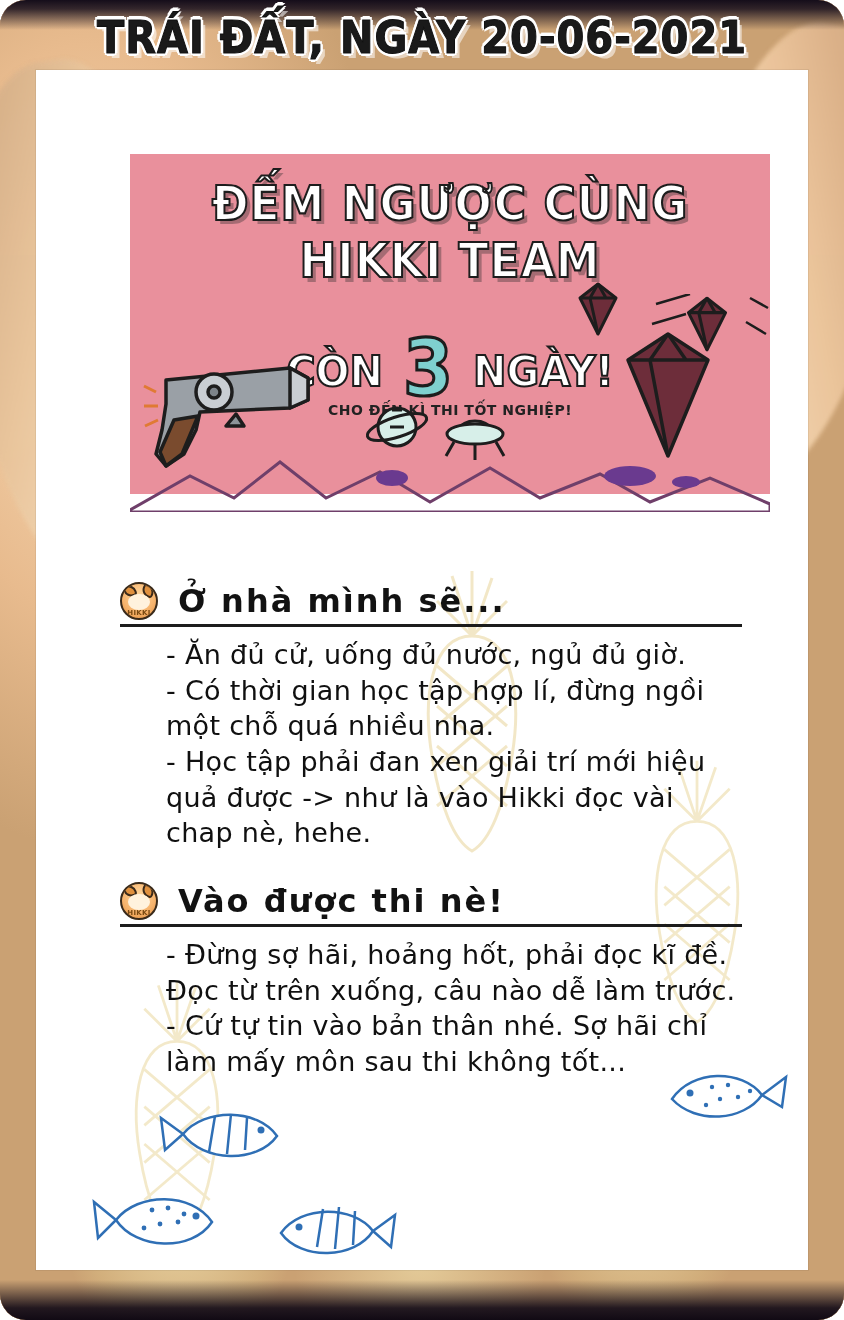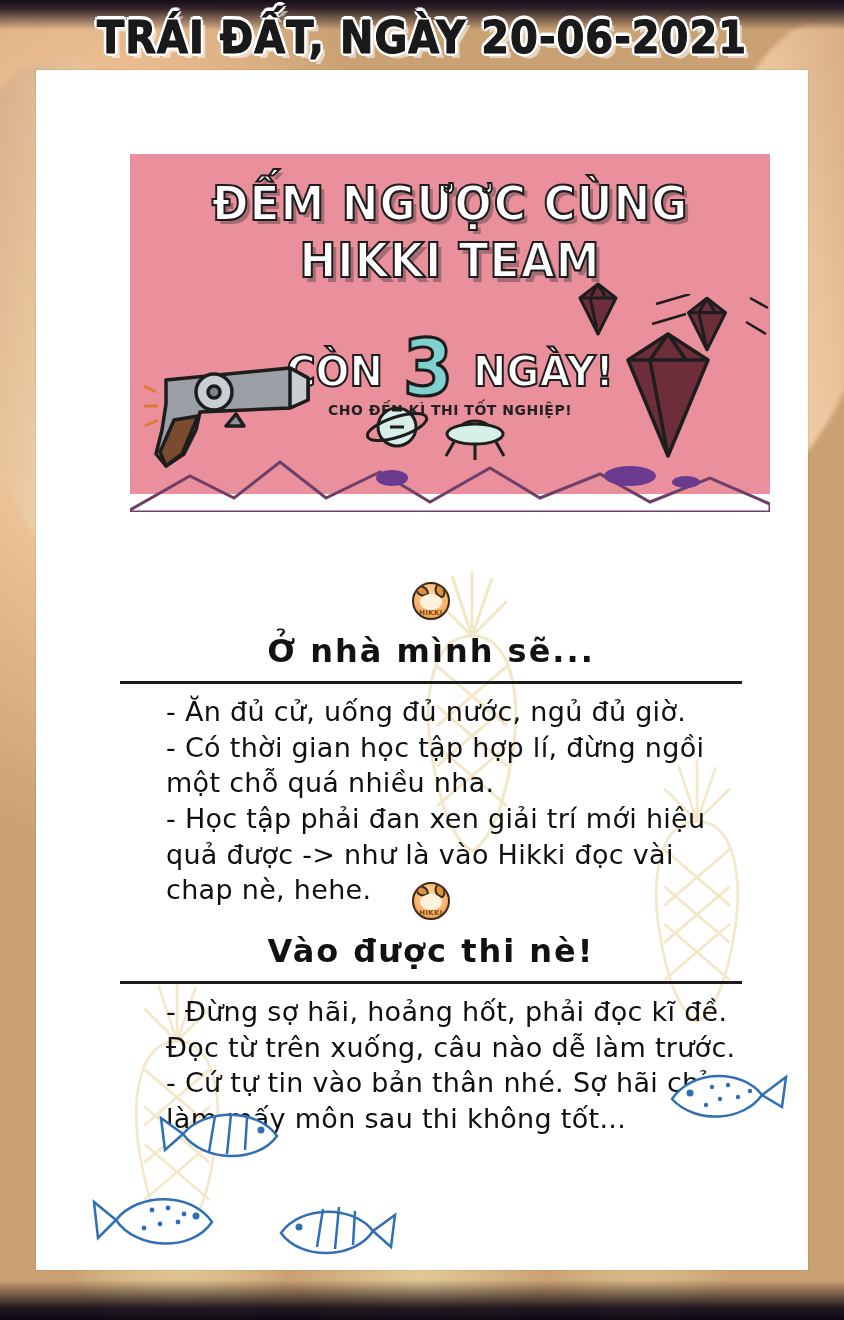--- a/index.html
+++ b/index.html
@@ -11,20 +11,21 @@
     overflow: hidden;
     font-family: "DejaVu Sans", sans-serif;
   }
 
   #page {
     position: relative;
     width: 844px;
     height: 1320px;
     background: #3b82f6;
     overflow: hidden;
+    border-radius: 26px;
   }
 
   
   .bg-art {
     position: absolute;
     inset: 0;
     background:
       linear-gradient(100deg, rgba(0,0,0,0) 0%, rgba(0,0,0,0) 100%),
       radial-gradient(ellipse 300px 520px at 90px 330px, #f7d9b4 0%, #e8bb8e 55%, #caa173 100%),
       radial-gradient(ellipse 260px 600px at 780px 260px, #f4c9a2 0%, #d79f79 60%, #b98562 100%),
@@ -156,24 +157,23 @@
     letter-spacing: .5px;
   }
 
   .gun, .diamond-big, .diamond-s1, .diamond-s2, .ufo, .planet {
     position: absolute;
   }
 
   
   .section { position: absolute; left: 58px; right: 40px; }
   .sec-head {
-    display: flex; align-items: center; gap: 12px;
+    display: flex; align-items: center; gap: 20px;
     border-bottom: 3px solid #1c1c1c;
-    padding-bottom: 11px;
-    flex-direction: column;
+    padding-bottom: 4px;
   }
   .hikki-badge {
     width: 38px; height: 38px; flex: 0 0 38px;
     border-radius: 50%;
     background: radial-gradient(circle at 50% 35%, #ffd9a2 0%, #f6b26b 60%, #e08d3c 100%);
     border: 2px solid #3a2a1a;
     position: relative;
     overflow: hidden;
   }
   .hikki-badge .ear {

